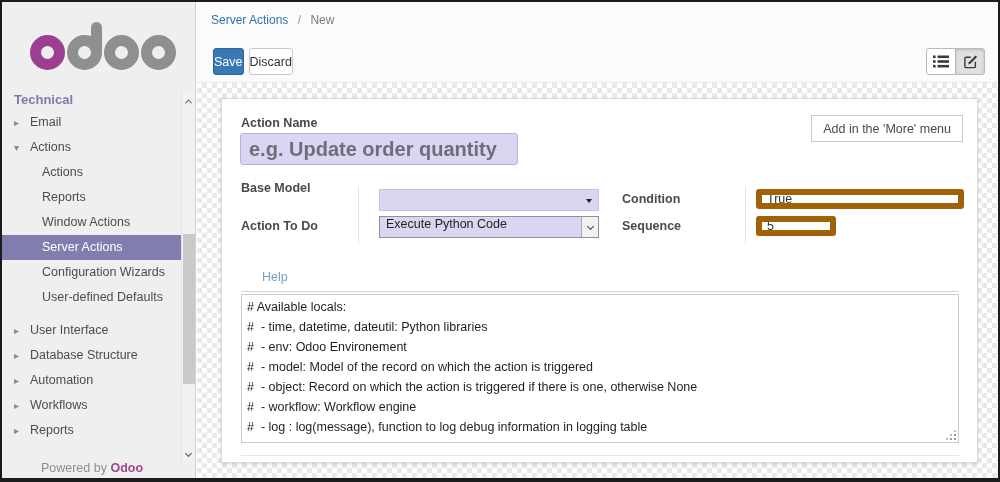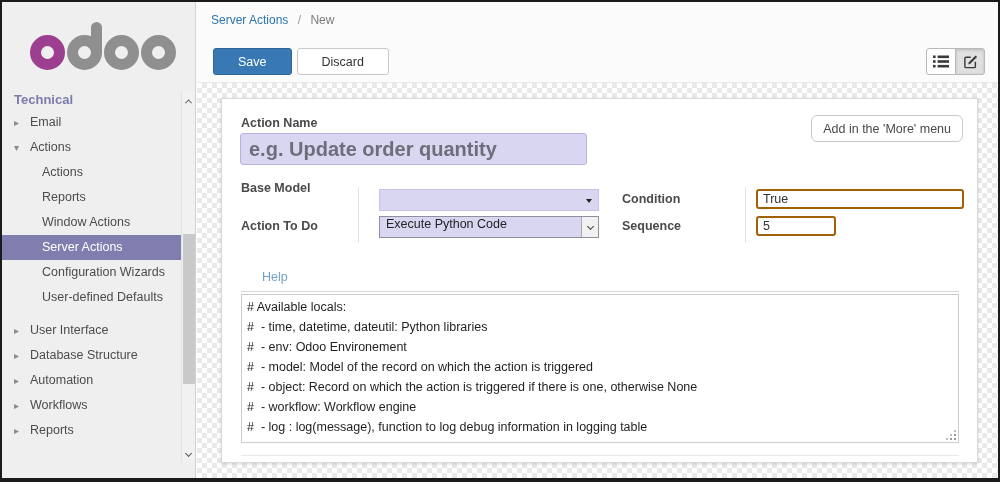--- a/index.html
+++ b/index.html
@@ -77,21 +77,21 @@
 
   
   .main { position:absolute; left:195px; top:0; right:0; height:476px; }
   .topbar { position:relative; height:80px; background:#fbfbfb; }
   .breadcrumb { position:absolute; left:14px; top:11px; font-size:12px; }
   .bc-link { color:#2d74b0; cursor:pointer; }
   .bc-sep { color:#9a9a9a; margin:0 6px; }
   .bc-current { color:#7b7b7b; }
   .btn-row { position:absolute; left:16px; top:46px; display:flex; gap:5px; }
   .btn {
-    height:27px; padding:0 24px; font-size:12.5px; border-radius:3px;
+    height:27px; padding:0 0; font-size:12.5px; border-radius:3px;
     display:inline-flex; align-items:center; cursor:pointer;
     font-family:"Liberation Sans",sans-serif;
   }
   .btn.primary { background:#3879b5; border:1px solid #2f6699; color:#fff; }
   .btn.default { background:#fff; border:1px solid #c9c9c9; color:#333; }
   .switcher { position:absolute; right:13px; top:46px; display:flex; }
   .vbtn {
     width:30px; height:27px; background:#fff; border:1px solid #b9b9b9;
     display:flex; align-items:center; justify-content:center; cursor:pointer;
   }
@@ -112,29 +112,29 @@
     padding-left:12px;
   }
   .sheet {
     position:absolute; left:24px; top:15px; width:757px; height:365px;
     background:#fff; border:1px solid #d9d9d9;
     box-shadow:0 1px 3px rgba(0,0,0,.15);
   }
   .flabel { position:absolute; font-size:12.5px; font-weight:bold; color:#4a4a4a; }
   .name-label { left:19px; top:17px; }
   .name-input {
-    position:absolute; left:18px; top:34px; width:347px; height:32px;
+    position:absolute; left:18px; top:34px; width:278px; height:32px;
     background:#d9d6f1; border:1px solid #b7b3de; border-radius:3px;
     font-size:20px; font-weight:bold; color:#40404a; padding:0 8px;
     font-family:"Liberation Sans",sans-serif;
   }
   .name-input::placeholder { color:#6e6e7a; opacity:1; }
   .more-btn {
     position:absolute; right:14px; top:16px; height:27px; padding:0 11px;
-    background:#fff; border:1px solid #c9c9c9; border-radius:6px;
+    background:#fff; border:1px solid #c9c9c9; border-radius:0;
     font-size:12.5px; color:#4a4a4a; display:inline-flex; align-items:center;
     cursor:pointer; font-family:"Liberation Sans",sans-serif;
   }
   .lbl-base    { left:19px;  top:82px; }
   .lbl-action  { left:19px;  top:120px; }
   .lbl-cond    { left:400px; top:93px; }
   .lbl-seq     { left:400px; top:120px; }
   .vsep { position:absolute; top:88px; height:56px; width:0; border-left:1px solid #e3e3e3; }
   .vsep.left { left:136px; } .vsep.right { left:523px; }
 
@@ -152,21 +152,21 @@
     background:#d9d6f1; border:1px solid #8f8f9f; cursor:pointer;
     display:flex; 
   }
   .odoo-select .sel-text { flex:1; font-size:12.5px; color:#222; padding-left:6px; }
   .odoo-select .sel-btn {
     width:17px; height:100%; background:#f1f1f1; border-left:1px solid #ababab;
     display:flex; align-items:center; justify-content:center;
   }
   .odoo-select .sel-btn .chev { border-color:#444; margin-top:-2px; }
   .txt {
-    position:absolute; height:20px; background:#fff; border:2px solid #a16207;
+    position:absolute; height:20px; background:#fff; border:6px solid #a16207;
     border-radius:3px; font-size:12.5px; color:#333; padding:0 5px;
     font-family:"Liberation Sans",sans-serif;
   }
   .cond-input { left:534px; top:90px; width:208px; }
   .seq-input  { left:534px; top:117px; width:80px; }
 
   .tabs {
     position:absolute; left:19px; right:18px; top:160px; height:33px;
     border-bottom:1px solid #d5d5d5; display:flex; align-items:flex-end;
   }
@@ -260,20 +260,24 @@
     <div class="sb">
       <div class="sb-arrow up">
           <span class="chev up"></span>
         </div>
       <div class="sb-thumb"></div>
       <div class="sb-arrow down">
           <span class="chev down"></span>
         </div>
     </div>
 
+    <div class="sidebar-footer">
+      <span>Powered by</span>
+      <span class="brand">Odoo</span>
+    </div>
   </aside>
 
   <div class="main">
     <header class="topbar">
       <div class="breadcrumb">
         <span class="bc-link">Server Actions</span>
         <span class="bc-sep">/</span>
         <span class="bc-current">New</span>
       </div>
       <div class="btn-row">

